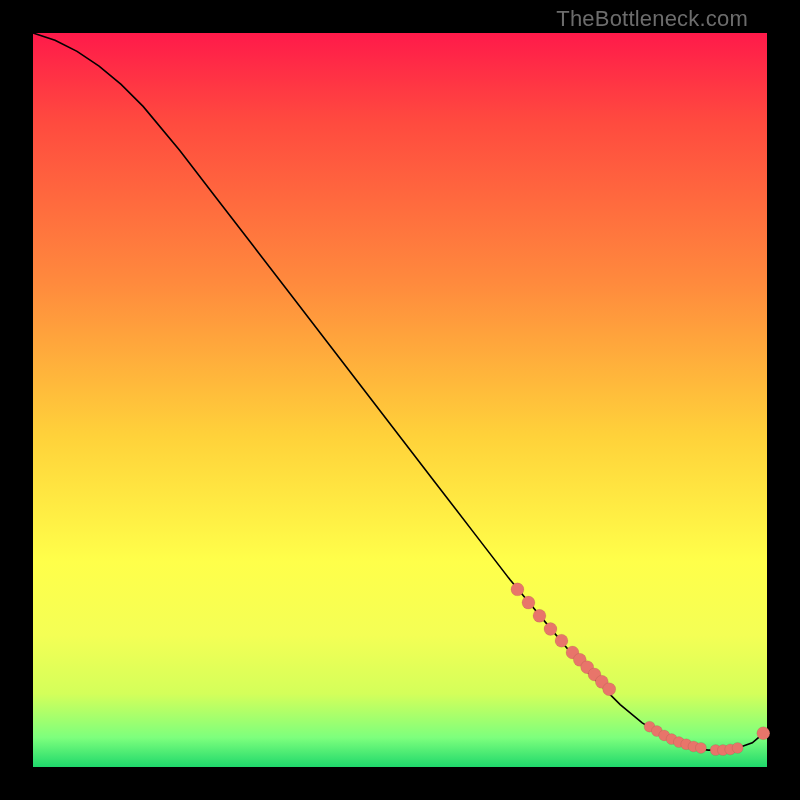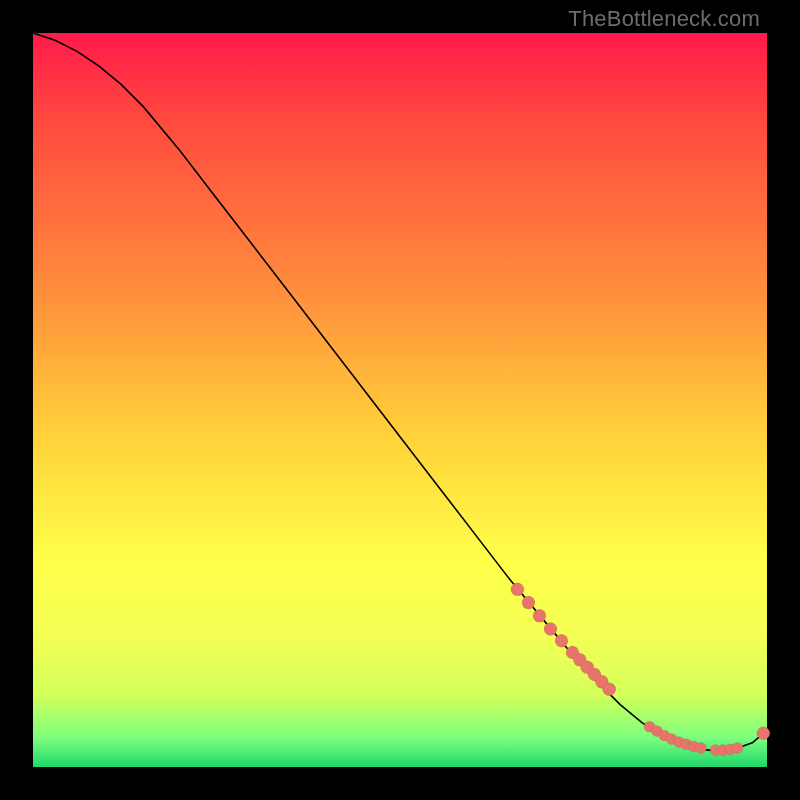--- a/index.html
+++ b/index.html
@@ -22,21 +22,21 @@
     position: absolute;
     left: 33px;
     top: 33px;
     width: 734px;
     height: 734px;
     
   }
   .watermark {
     position: absolute;
     top: 6px;
-    right: 40px;
+    right: 52px;
     color: #6c6c6c;
     font-size: 22px;
     font-weight: 500;
     letter-spacing: 0.2px;
   }
   svg.curve {
     position: absolute;
     left: 0; top: 0;
     width: 734px;
     height: 734px;

